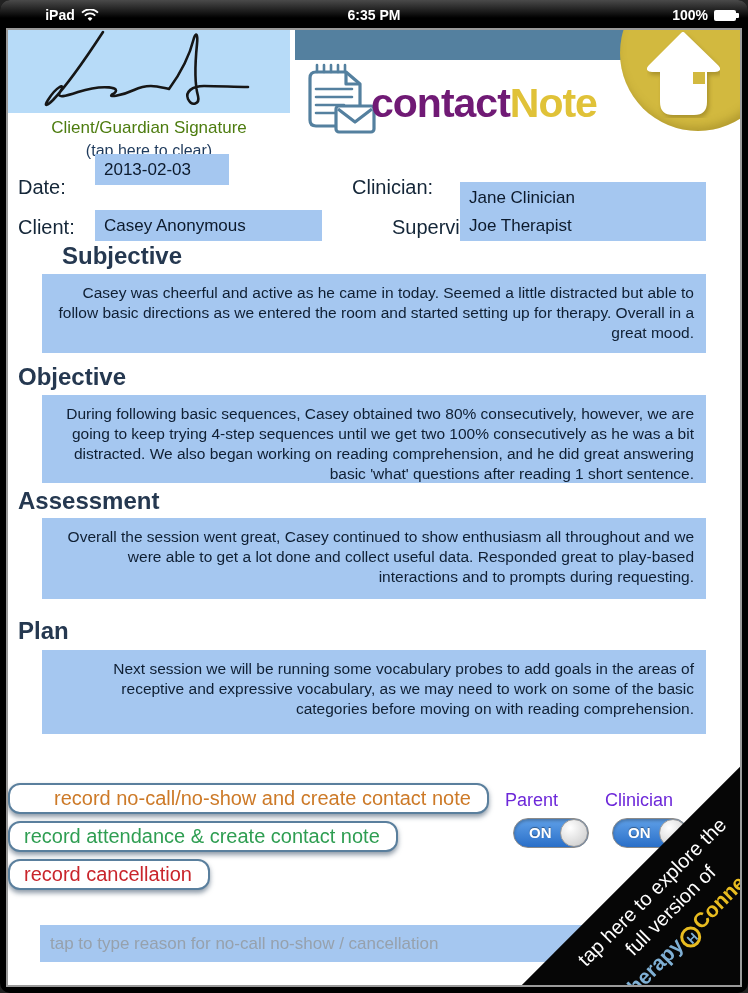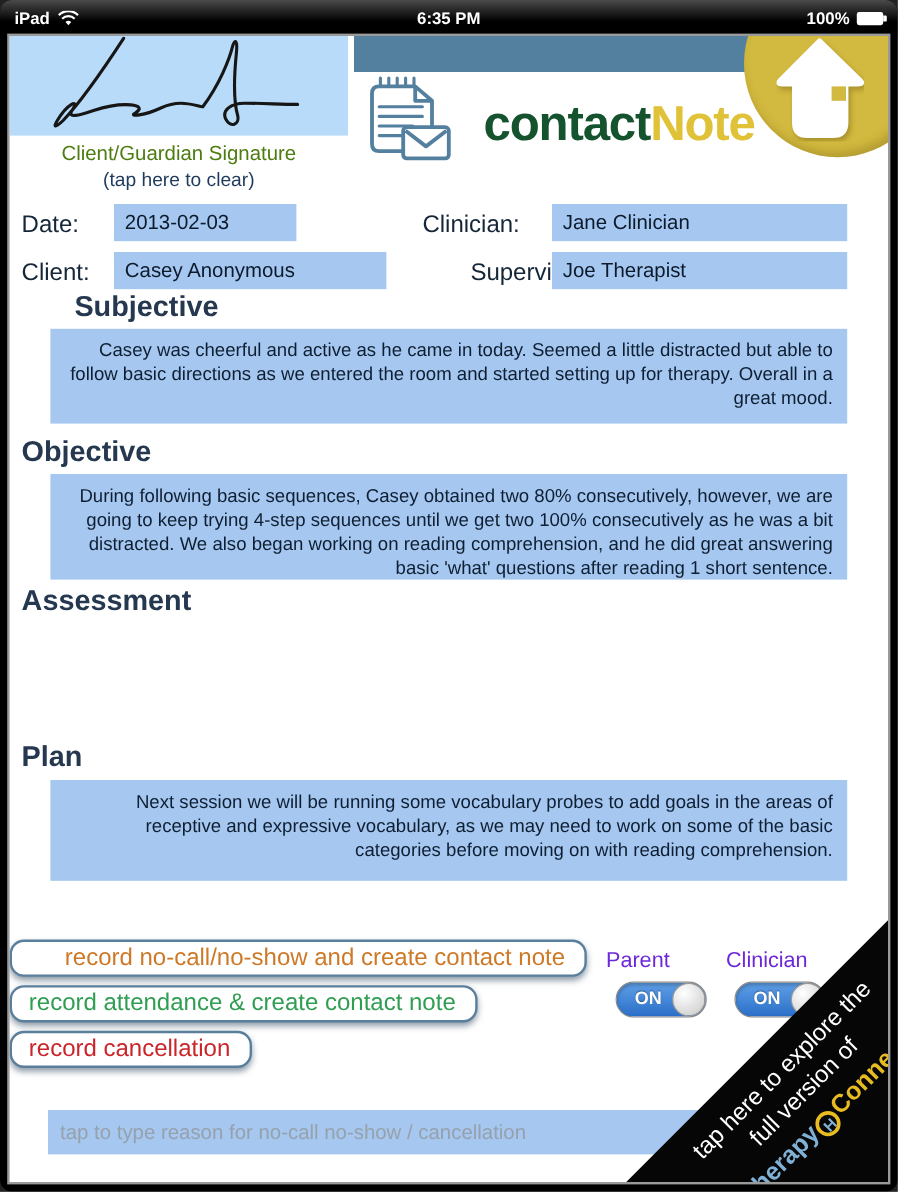--- a/index.html
+++ b/index.html
@@ -4,39 +4,39 @@
 <style>
   * { margin:0; padding:0; box-sizing:border-box; }
   html,body { background:#222; }
   body { font-family:"Liberation Sans","DejaVu Sans",sans-serif; }
   .frame { position:relative; width:748px; height:993px; background:#000; border-radius:10px; overflow:hidden; margin:0 auto; }
 
   
   .statusbar { position:absolute; left:0; top:0; width:748px; height:30px;
     background:linear-gradient(#4a4a4a,#000 60%); color:#fff; display:flex; align-items:center;
     justify-content:space-between; padding:0 12px; font-size:14px; font-weight:bold; }
-  .sb-left, .sb-right { display:flex; align-items:center; gap:6px; width:120px; }
+  .sb-left, .sb-right { display:flex; align-items:center; gap:6px; width:120px;justify-content:center; }
   .sb-right { justify-content:flex-end; }
   .battery { display:inline-block; width:22px; height:11px; background:#fff; border-radius:2px; position:relative; }
   .battery:after { content:""; position:absolute; right:-3px; top:3px; width:3px; height:5px; background:#fff; border-radius:0 1px 1px 0; }
 
   
   .page { position:absolute; left:8px; top:30px; width:732px; height:955px; background:#fff;
     overflow:hidden; box-shadow:0 0 0 2px #9a9a9a; }
 
   
   .sig-pad { position:absolute; left:0; top:0; width:282px; height:83px; background:#b7dbf8; cursor:pointer; }
   .band { position:absolute; left:287px; top:0; width:330px; height:30px; background:#54809f; }
   .home-circle { position:absolute; left:612px; top:-55px; width:156px; height:156px; border-radius:50%;
     background:#d2b93f; box-shadow:inset -3px -4px 8px rgba(120,100,20,.35); cursor:pointer; }
   .home-svg { position:absolute; left:639px; top:1px; }
   .sig-caption { position:absolute; left:0; top:88px; width:282px; text-align:center; color:#4d7c0f; font-size:17px; }
   .sig-hint { position:absolute; left:0; top:112px; width:282px; text-align:center; color:#1e3a5c; font-size:16px; }
   .logo { position:absolute; left:363px; top:50px; font-size:41px; font-weight:bold; letter-spacing:-1px; }
-  .logo .c1 { color:#14532d;margin-left:32px; } .logo .c2 { color:#e0c238; }
+  .logo .c1 { color:#701a75; } .logo .c2 { color:#e0c238; }
   .notepad-svg { position:absolute; left:292px; top:32px; }
 
   
   .flabel { position:absolute; font-size:20px; color:#142638; }
   .fbox { position:absolute; height:31px; background:#a5c7f0; color:#0c1a2c; font-size:17px;
     display:flex; align-items:center; padding-left:9px; }
 
   
   .sec-title { position:absolute; left:10px; font-size:24px; color:#253850; font-weight:bold; letter-spacing:0; }
   .sec-box { position:absolute; left:34px; width:664px; background:#a5c7f0; color:#0f1f33;
@@ -116,36 +116,37 @@
       <path d="M16 27 L52 27 M16 35 L52 35 M16 43 L44 43 M16 51 L36 51" stroke="#54809f" stroke-width="2.6" stroke-linecap="round"></path>
       <rect x="36" y="44" width="38" height="26" rx="3" fill="#fff" stroke="#54809f" stroke-width="3.2"></rect>
       <path d="M38 47 L55 60 L72 47" fill="none" stroke="#54809f" stroke-width="3.2" stroke-linejoin="round"></path>
     </svg>
     <div class="logo"><span class="c1">contact</span><span class="c2">Note</span></div>
 
     <div class="sig-caption">Client/Guardian Signature</div>
     <div class="sig-hint">(tap here to clear)</div>
 
     <div class="flabel" style="left:10px; top:146px;">Date:</div>
-    <div class="fbox" style="left:87px; top:140px; width:152px;">2013-02-03</div>
+    <div class="fbox" style="left:87px; top:124px; width:134px;">2013-02-03</div>
     <div class="flabel" style="left:344px; top:146px;">Clinician:</div>
-    <div class="fbox" style="left:452px; top:140px; width:246px;">Jane Clinician</div>
+    <div class="fbox" style="left:452px; top:152px; width:246px;">Jane Clinician</div>
 
     <div class="flabel" style="left:10px; top:186px;">Client:</div>
     <div class="fbox" style="left:87px; top:180px; width:227px;">Casey Anonymous</div>
     <div class="flabel" style="left:344px; top:186px;margin-left:40px;">Supervisor:</div>
     <div class="fbox" style="left:452px; top:180px; width:246px;">Joe Therapist</div>
 
     <div class="sec-title" style="top:212px;margin-left:44px;">Subjective</div>
     <div class="sec-box" style="top:244px; height:79px;">Casey was cheerful and active as he came in today. Seemed a little distracted but able to follow basic directions as we entered the room and started setting up for therapy. Overall in a great mood.</div>
 
     <div class="sec-title" style="top:333px;">Objective</div>
     <div class="sec-box" style="top:365px; height:88px;">During following basic sequences, Casey obtained two 80% consecutively, however, we are going to keep trying 4-step sequences until we get two 100% consecutively as he was a bit distracted. We also began working on reading comprehension, and he did great answering basic 'what' questions after reading 1 short sentence.</div>
 
     <div class="sec-title" style="top:457px;">Assessment</div>
+    <div class="sec-box" style="top:488px; height:81px;">Overall the session went great, Casey continued to show enthusiasm all throughout and we were able to get a lot done and collect useful data. Responded great to play-based interactions and to prompts during requesting.</div>
 
     <div class="sec-title" style="top:587px;">Plan</div>
     <div class="sec-box" style="top:620px; height:84px;">Next session we will be running some vocabulary probes to add goals in the areas of receptive and expressive vocabulary, as we may need to work on some of the basic categories before moving on with reading comprehension.</div>
 
     <button class="act-btn act-orange" style="top:753px;">record no-call/no-show and create contact note</button>
     <button class="act-btn act-green" style="top:791px;">record attendance &amp; create contact note</button>
     <button class="act-btn act-red" style="top:829px;">record cancellation</button>
 
     <div class="tog-label" style="left:497px; top:760px;">Parent</div>
     <div class="toggle" style="left:505px; top:788px;">

